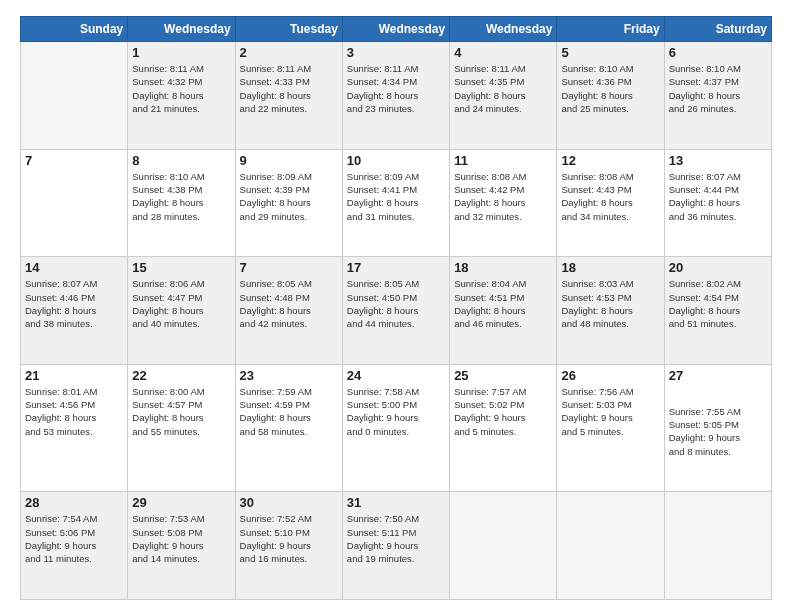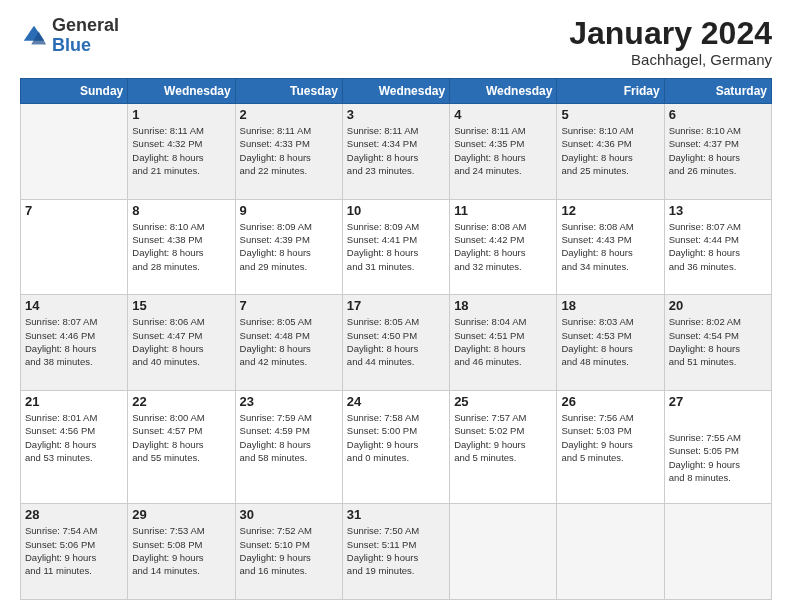--- a/index.html
+++ b/index.html
@@ -92,36 +92,20 @@
     .day-info {
       font-size: 9.5px;
       color: #333;
       line-height: 1.4;
     }
   </style>
 </head>
 <body>
 
 <div class="page">
-  <div class="header">
-    <div class="logo">
-      <svg class="logo-icon" viewBox="0 0 30 30" xmlns="http://www.w3.org/2000/svg">
-        <polygon points="15,4 26,20 4,20" fill="#2a6db5"></polygon>
-        <polygon points="20,10 28,24 12,24" fill="#1a4d8a" opacity="0.7"></polygon>
-      </svg>
-      <div class="logo-text">
-        <span class="logo-general">General</span><br>
-        <span class="logo-blue">Blue</span>
-      </div>
-    </div>
-    <div class="title-block">
-      <div class="month-title">January 2024</div>
-      <div class="location">Bachhagel, Germany</div>
-    </div>
-  </div>
 
   <table class="calendar">
     <thead>
       <tr>
         <th>Sunday</th>
         <th>Wednesday</th>
         <th>Tuesday</th>
         <th>Wednesday</th>
         <th>Wednesday</th>
         <th>Friday</th>

